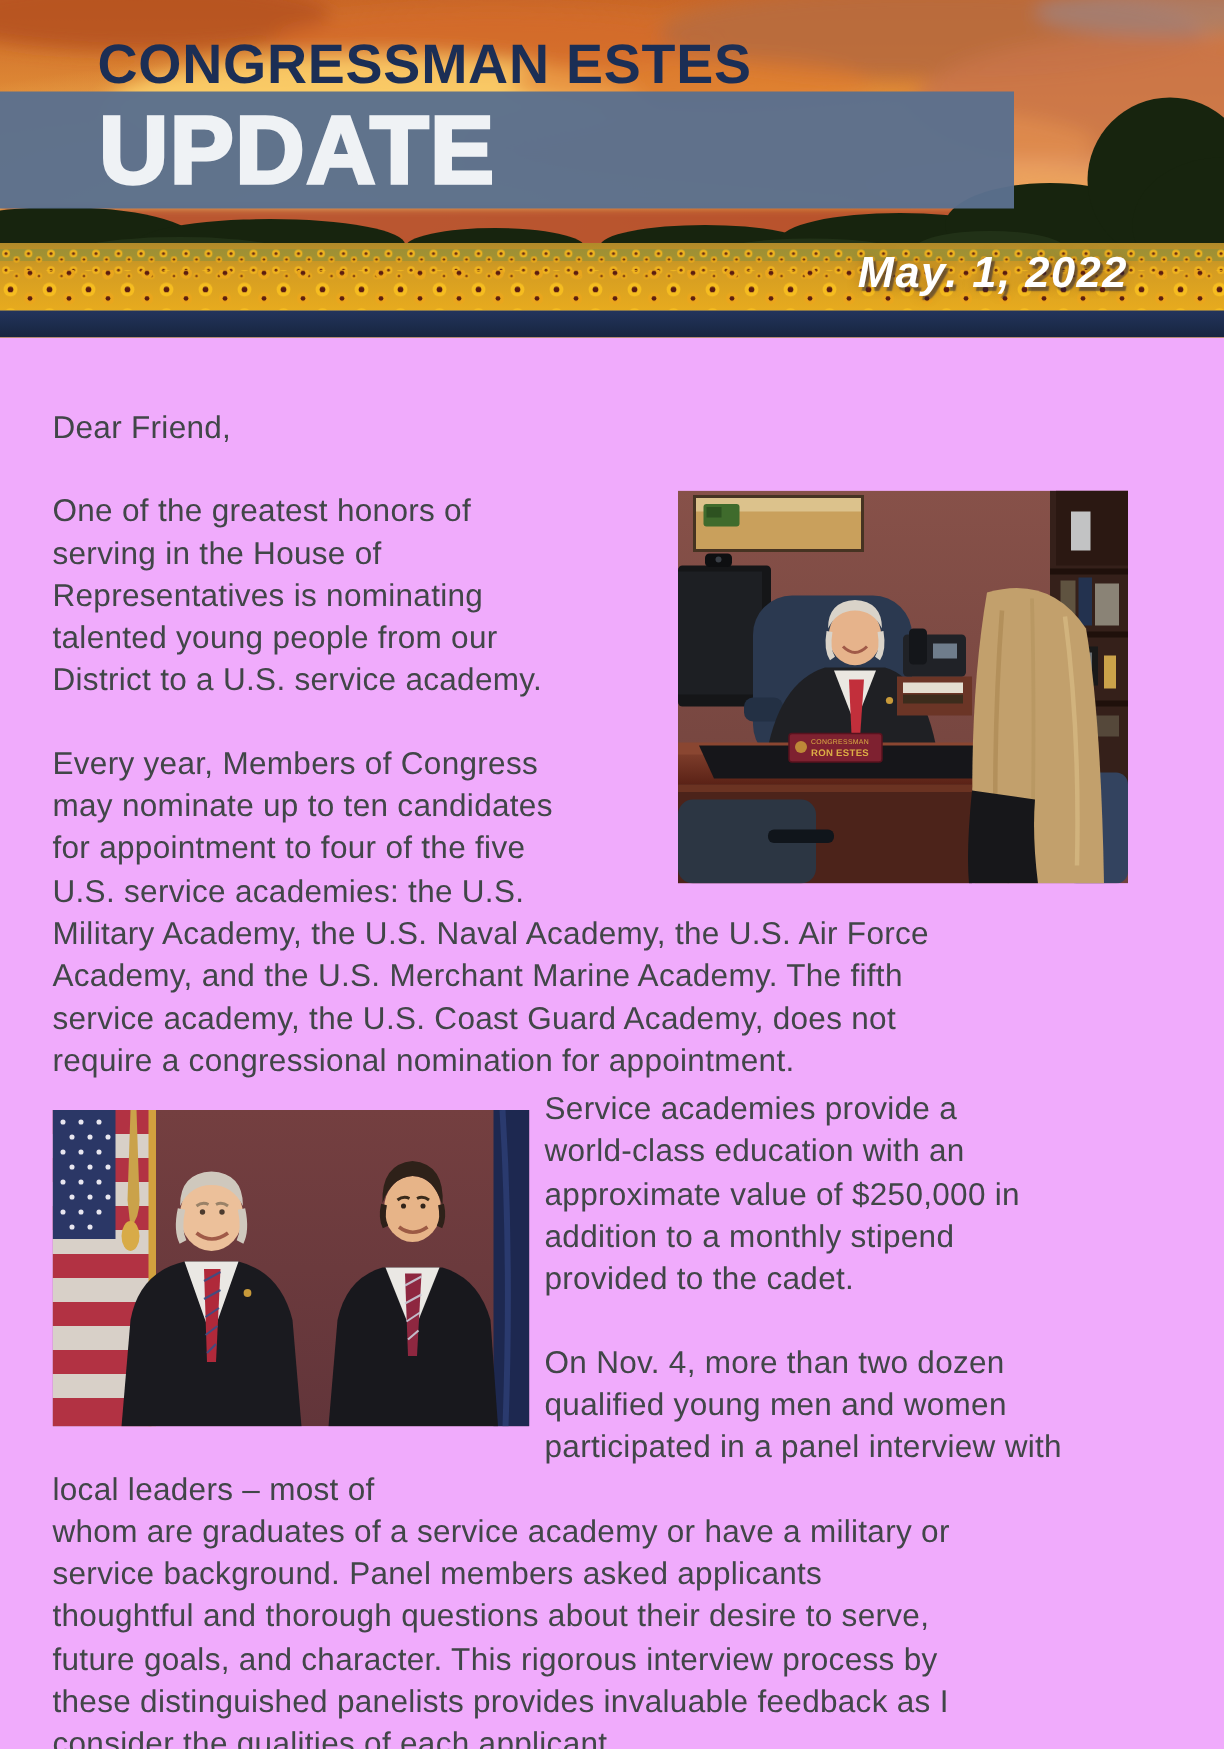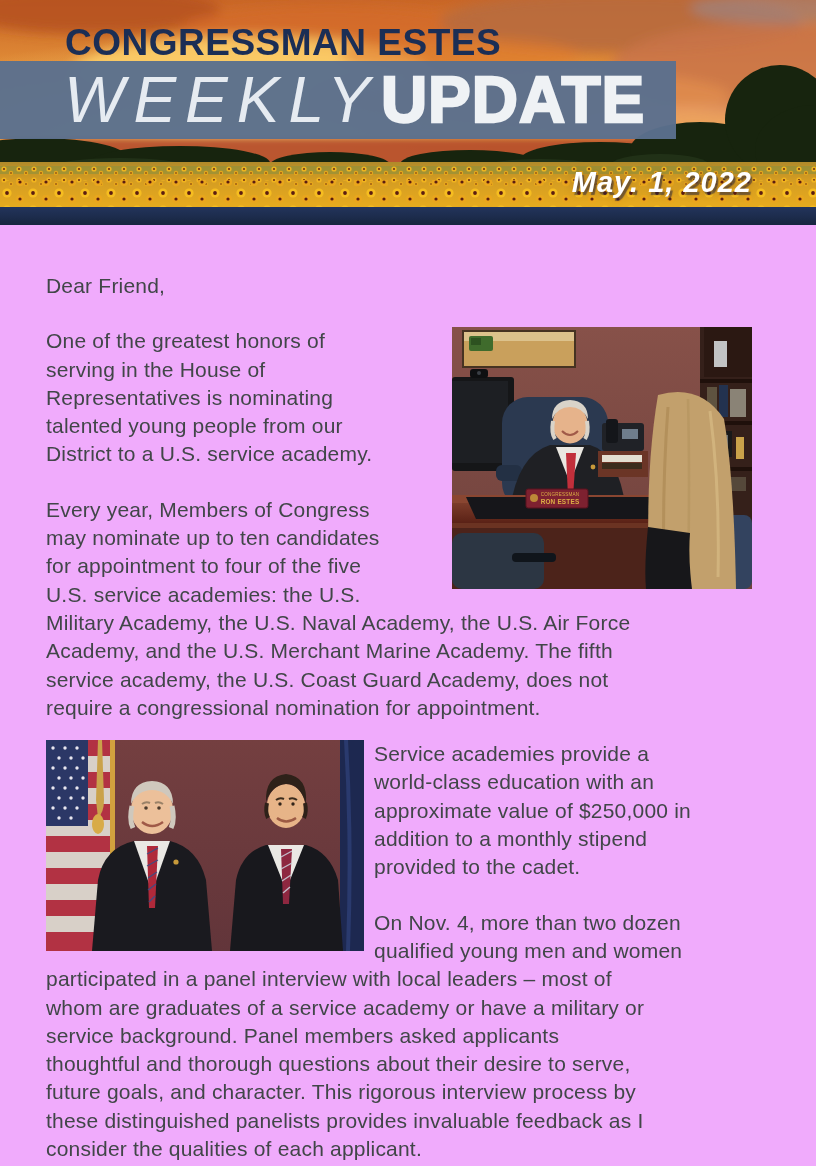--- a/index.html
+++ b/index.html
@@ -41,26 +41,26 @@
   }
   .navy-bar{
     position:absolute;left:0;top:207px;width:816px;height:18px;
     background:linear-gradient(#23345c,#17253f);
   }
 
   
   .content{
     position:relative;box-sizing:border-box;
     width:816px;height:941px;overflow:hidden;
-    padding:47px 64px 0 46px;
+    padding:47px 64px 0 35px;
     font-size:21px;line-height:28.3px;letter-spacing:.2px;
     color:#414648;
   }
   .para{white-space:pre-line;margin:27px 0 0 0;}
-  .para.tight{margin-top:18px;}
+  .para.tight{margin-top:4px;}
   .greeting{margin:0;}
   .fig{display:block;overflow:hidden;}
   .fig svg{display:block;}
   .fig-right{float:right;width:300px;height:262px;margin:27px 0 10px 12px;}
   .fig-left{float:left;width:318px;height:211px;margin:18px 10px 10px 0;}
 </style>
 </head>
 <body>
 
 <div class="page">
@@ -138,21 +138,20 @@
 
       <rect x="0" y="162" width="816" height="45" fill="url(#field)"></rect>
       <rect x="0" y="166" width="816" height="8" fill="#8c913c" opacity=".6"></rect>
       <rect x="0" y="166" width="816" height="22" fill="url(#sfS)" opacity=".95"></rect>
       <rect x="0" y="180" width="816" height="27" fill="url(#sfB)"></rect>
     </svg>
 
     <div class="preheader">CONGRESSMAN ESTES</div>
 
     <div class="band">
-      <span class="word-light">WEEKLY</span>
       <span class="word-bold">UPDATE</span>
     </div>
 
     <div class="issue-date">May. 1, 2022</div>
 
     <div class="navy-bar"></div>
   </div>
 
   <div class="content">
 

